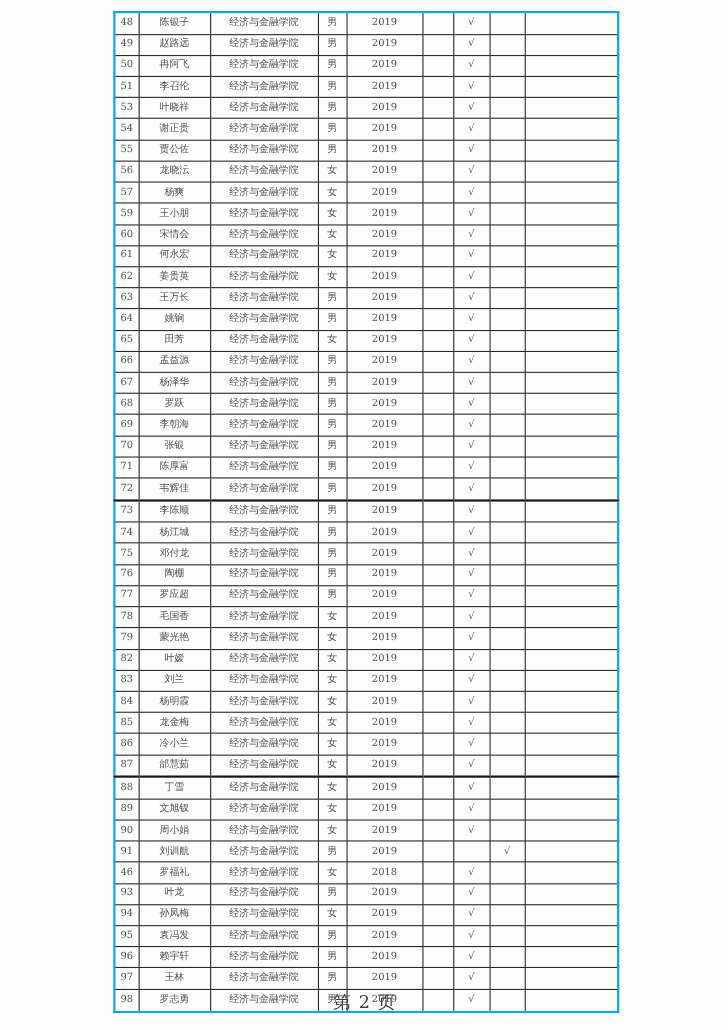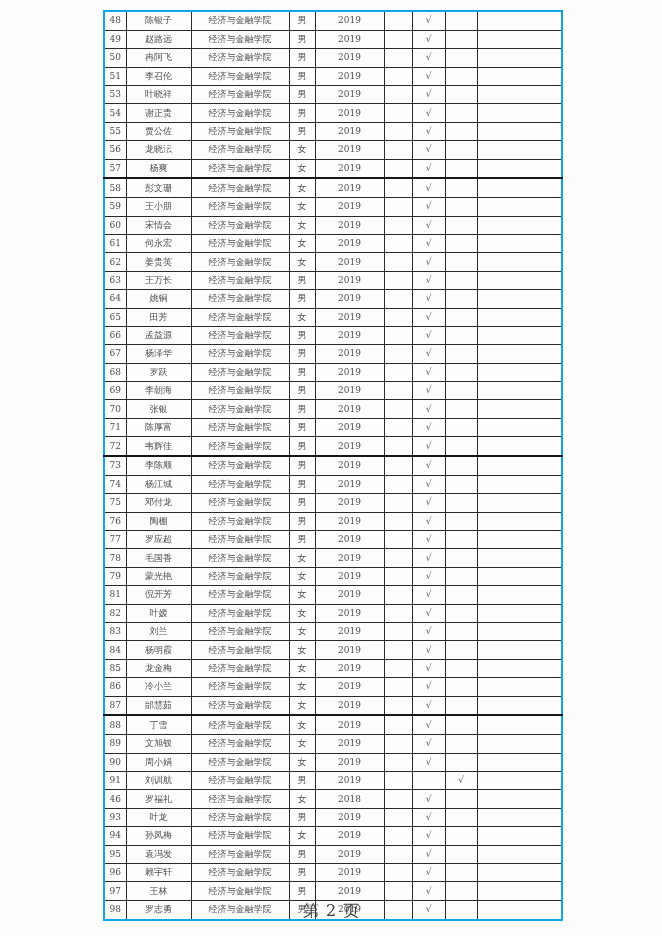--- a/index.html
+++ b/index.html
@@ -168,31 +168,20 @@
           <td class="row-number-cell">57</td>
           <td class="name-cell">杨爽</td>
           <td class="college-cell">经济与金融学院</td>
           <td class="gender-cell">女</td>
           <td class="year-cell">2019</td>
           <td class="blank-cell-f"></td>
           <td class="check-cell-g">√</td>
           <td class="check-cell-h"></td>
           <td class="blank-cell-i"></td>
         </tr>
-        <tr class="thick-top">
-          <td class="row-number-cell">58</td>
-          <td class="name-cell">彭文珊</td>
-          <td class="college-cell">经济与金融学院</td>
-          <td class="gender-cell">女</td>
-          <td class="year-cell">2019</td>
-          <td class="blank-cell-f"></td>
-          <td class="check-cell-g">√</td>
-          <td class="check-cell-h"></td>
-          <td class="blank-cell-i"></td>
-        </tr>
         <tr>
           <td class="row-number-cell">59</td>
           <td class="name-cell">王小朋</td>
           <td class="college-cell">经济与金融学院</td>
           <td class="gender-cell">女</td>
           <td class="year-cell">2019</td>
           <td class="blank-cell-f"></td>
           <td class="check-cell-g">√</td>
           <td class="check-cell-h"></td>
           <td class="blank-cell-i"></td>
@@ -402,31 +391,20 @@
           <td class="gender-cell">女</td>
           <td class="year-cell">2019</td>
           <td class="blank-cell-f"></td>
           <td class="check-cell-g">√</td>
           <td class="check-cell-h"></td>
           <td class="blank-cell-i"></td>
         </tr>
         <tr>
           <td class="row-number-cell">79</td>
           <td class="name-cell">蒙光艳</td>
-          <td class="college-cell">经济与金融学院</td>
-          <td class="gender-cell">女</td>
-          <td class="year-cell">2019</td>
-          <td class="blank-cell-f"></td>
-          <td class="check-cell-g">√</td>
-          <td class="check-cell-h"></td>
-          <td class="blank-cell-i"></td>
-        </tr>
-        <tr>
-          <td class="row-number-cell">81</td>
-          <td class="name-cell">倪开芳</td>
           <td class="college-cell">经济与金融学院</td>
           <td class="gender-cell">女</td>
           <td class="year-cell">2019</td>
           <td class="blank-cell-f"></td>
           <td class="check-cell-g">√</td>
           <td class="check-cell-h"></td>
           <td class="blank-cell-i"></td>
         </tr>
         <tr>
           <td class="row-number-cell">82</td>

